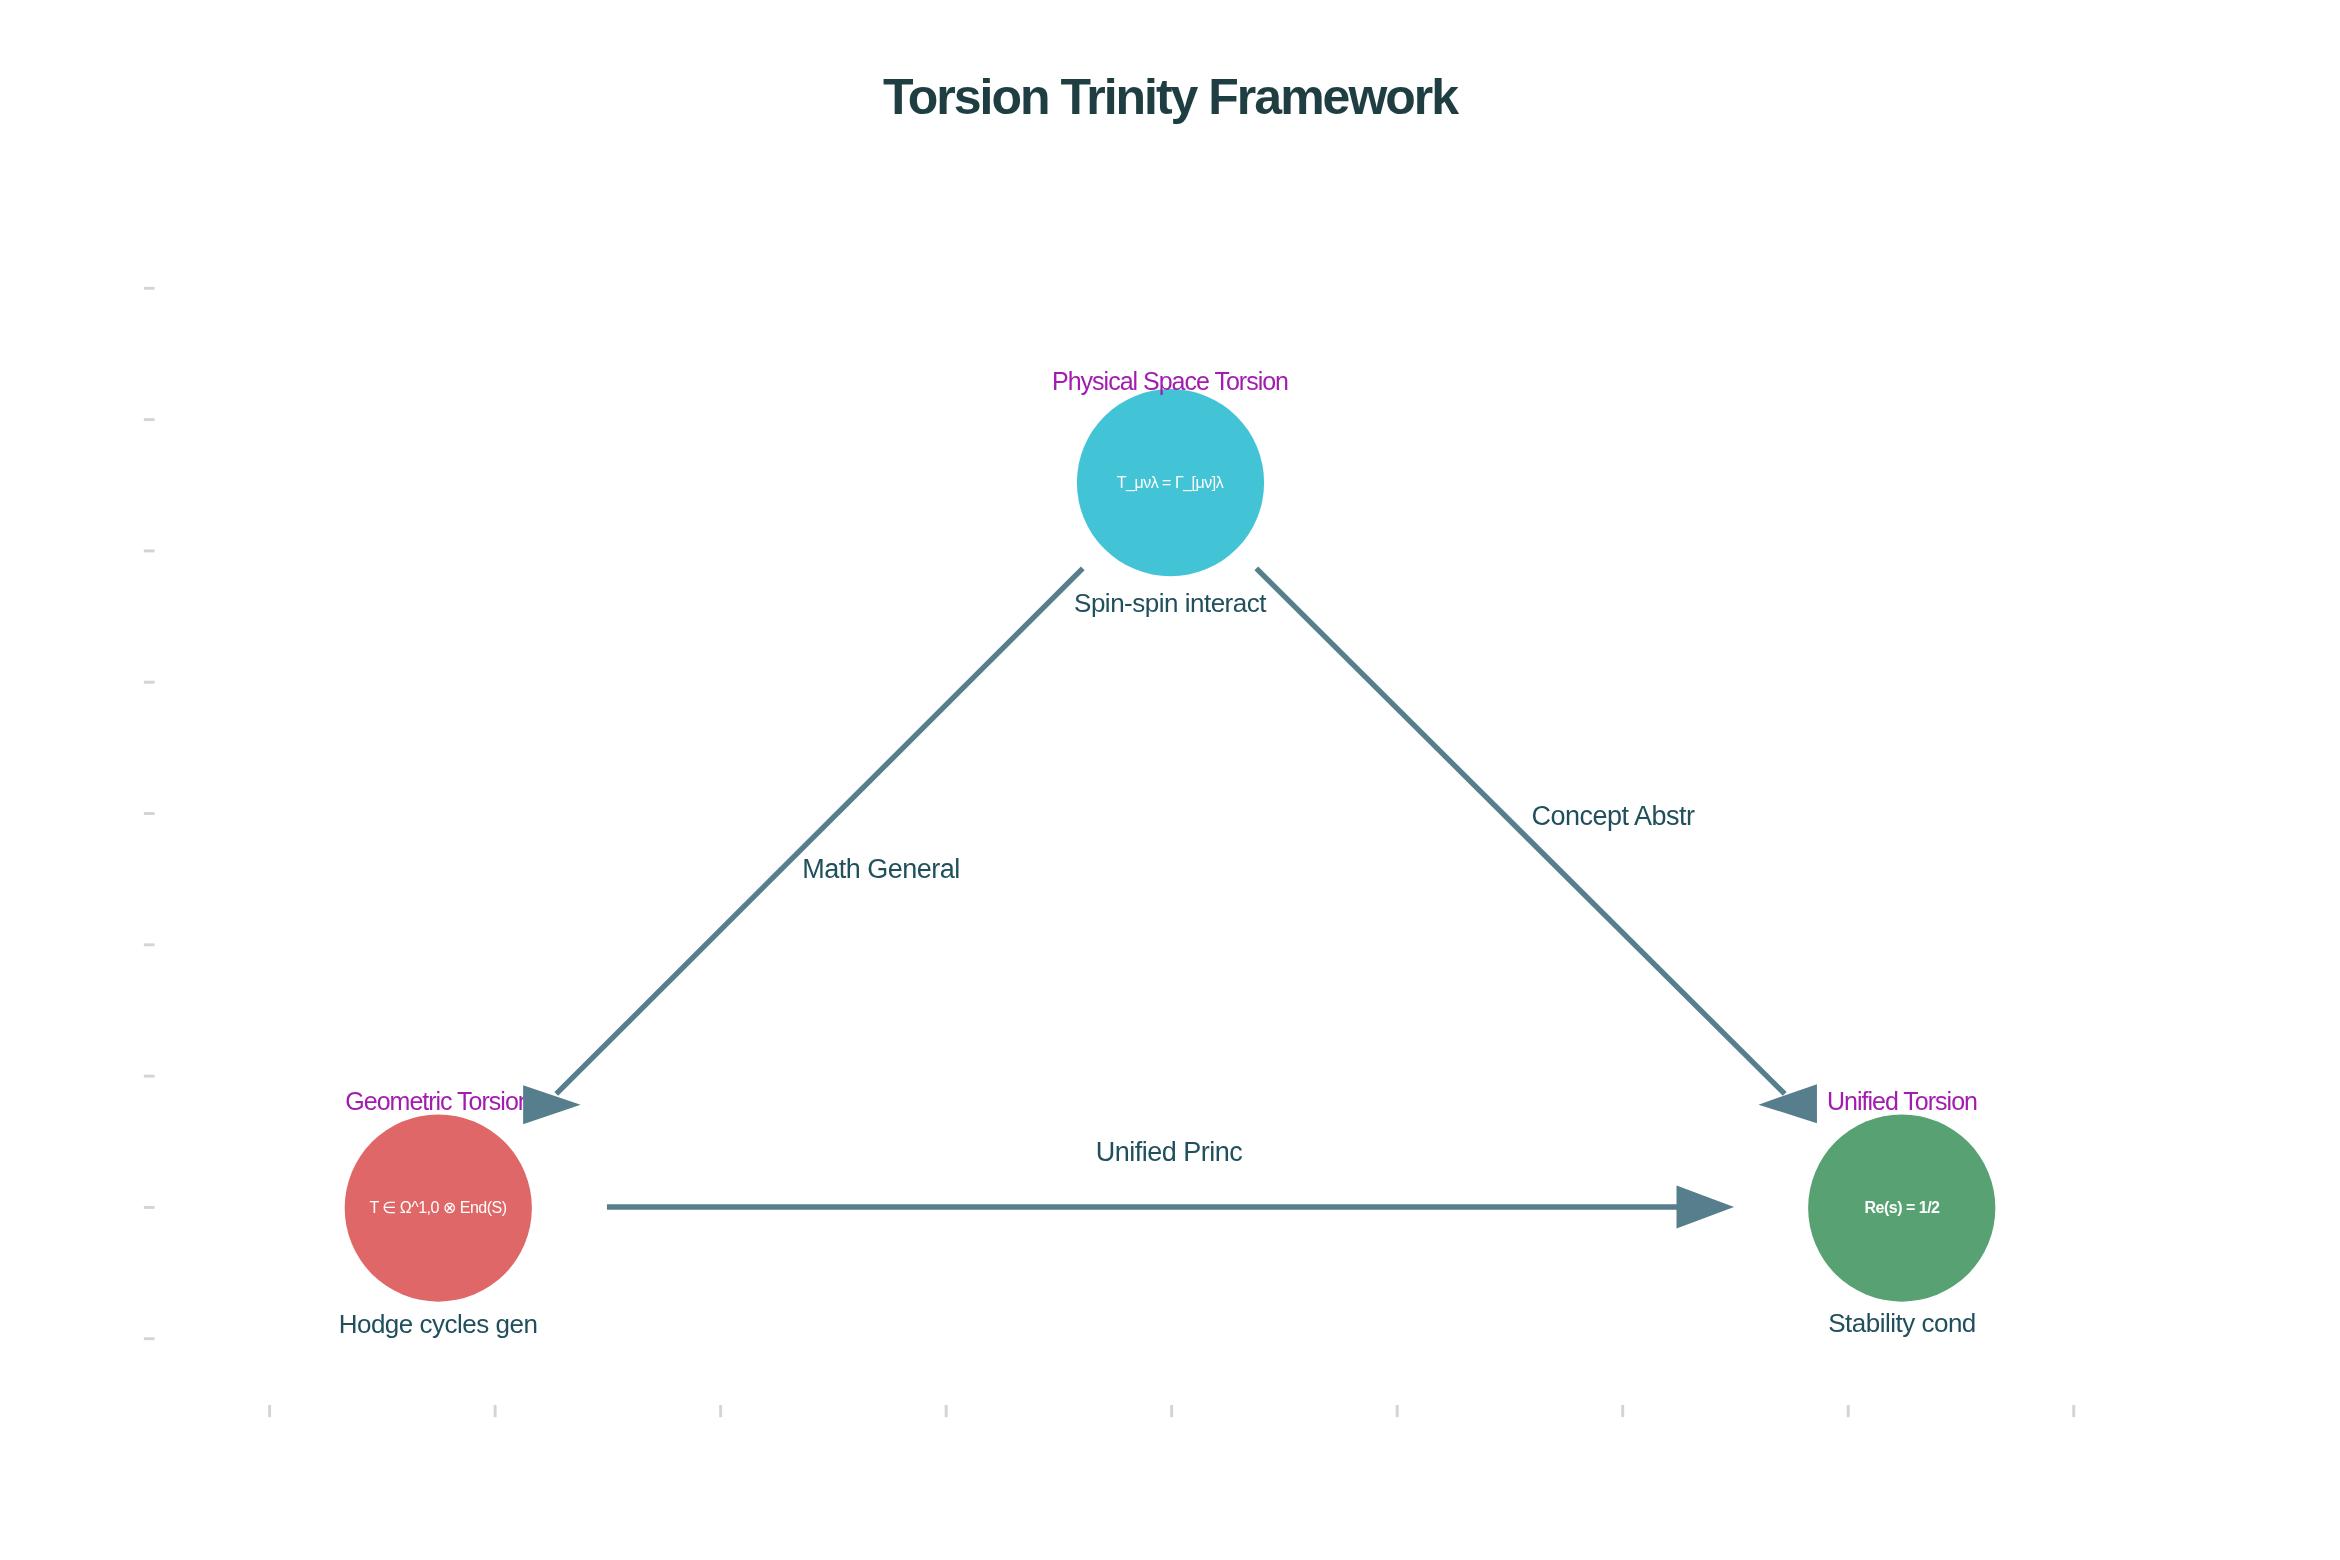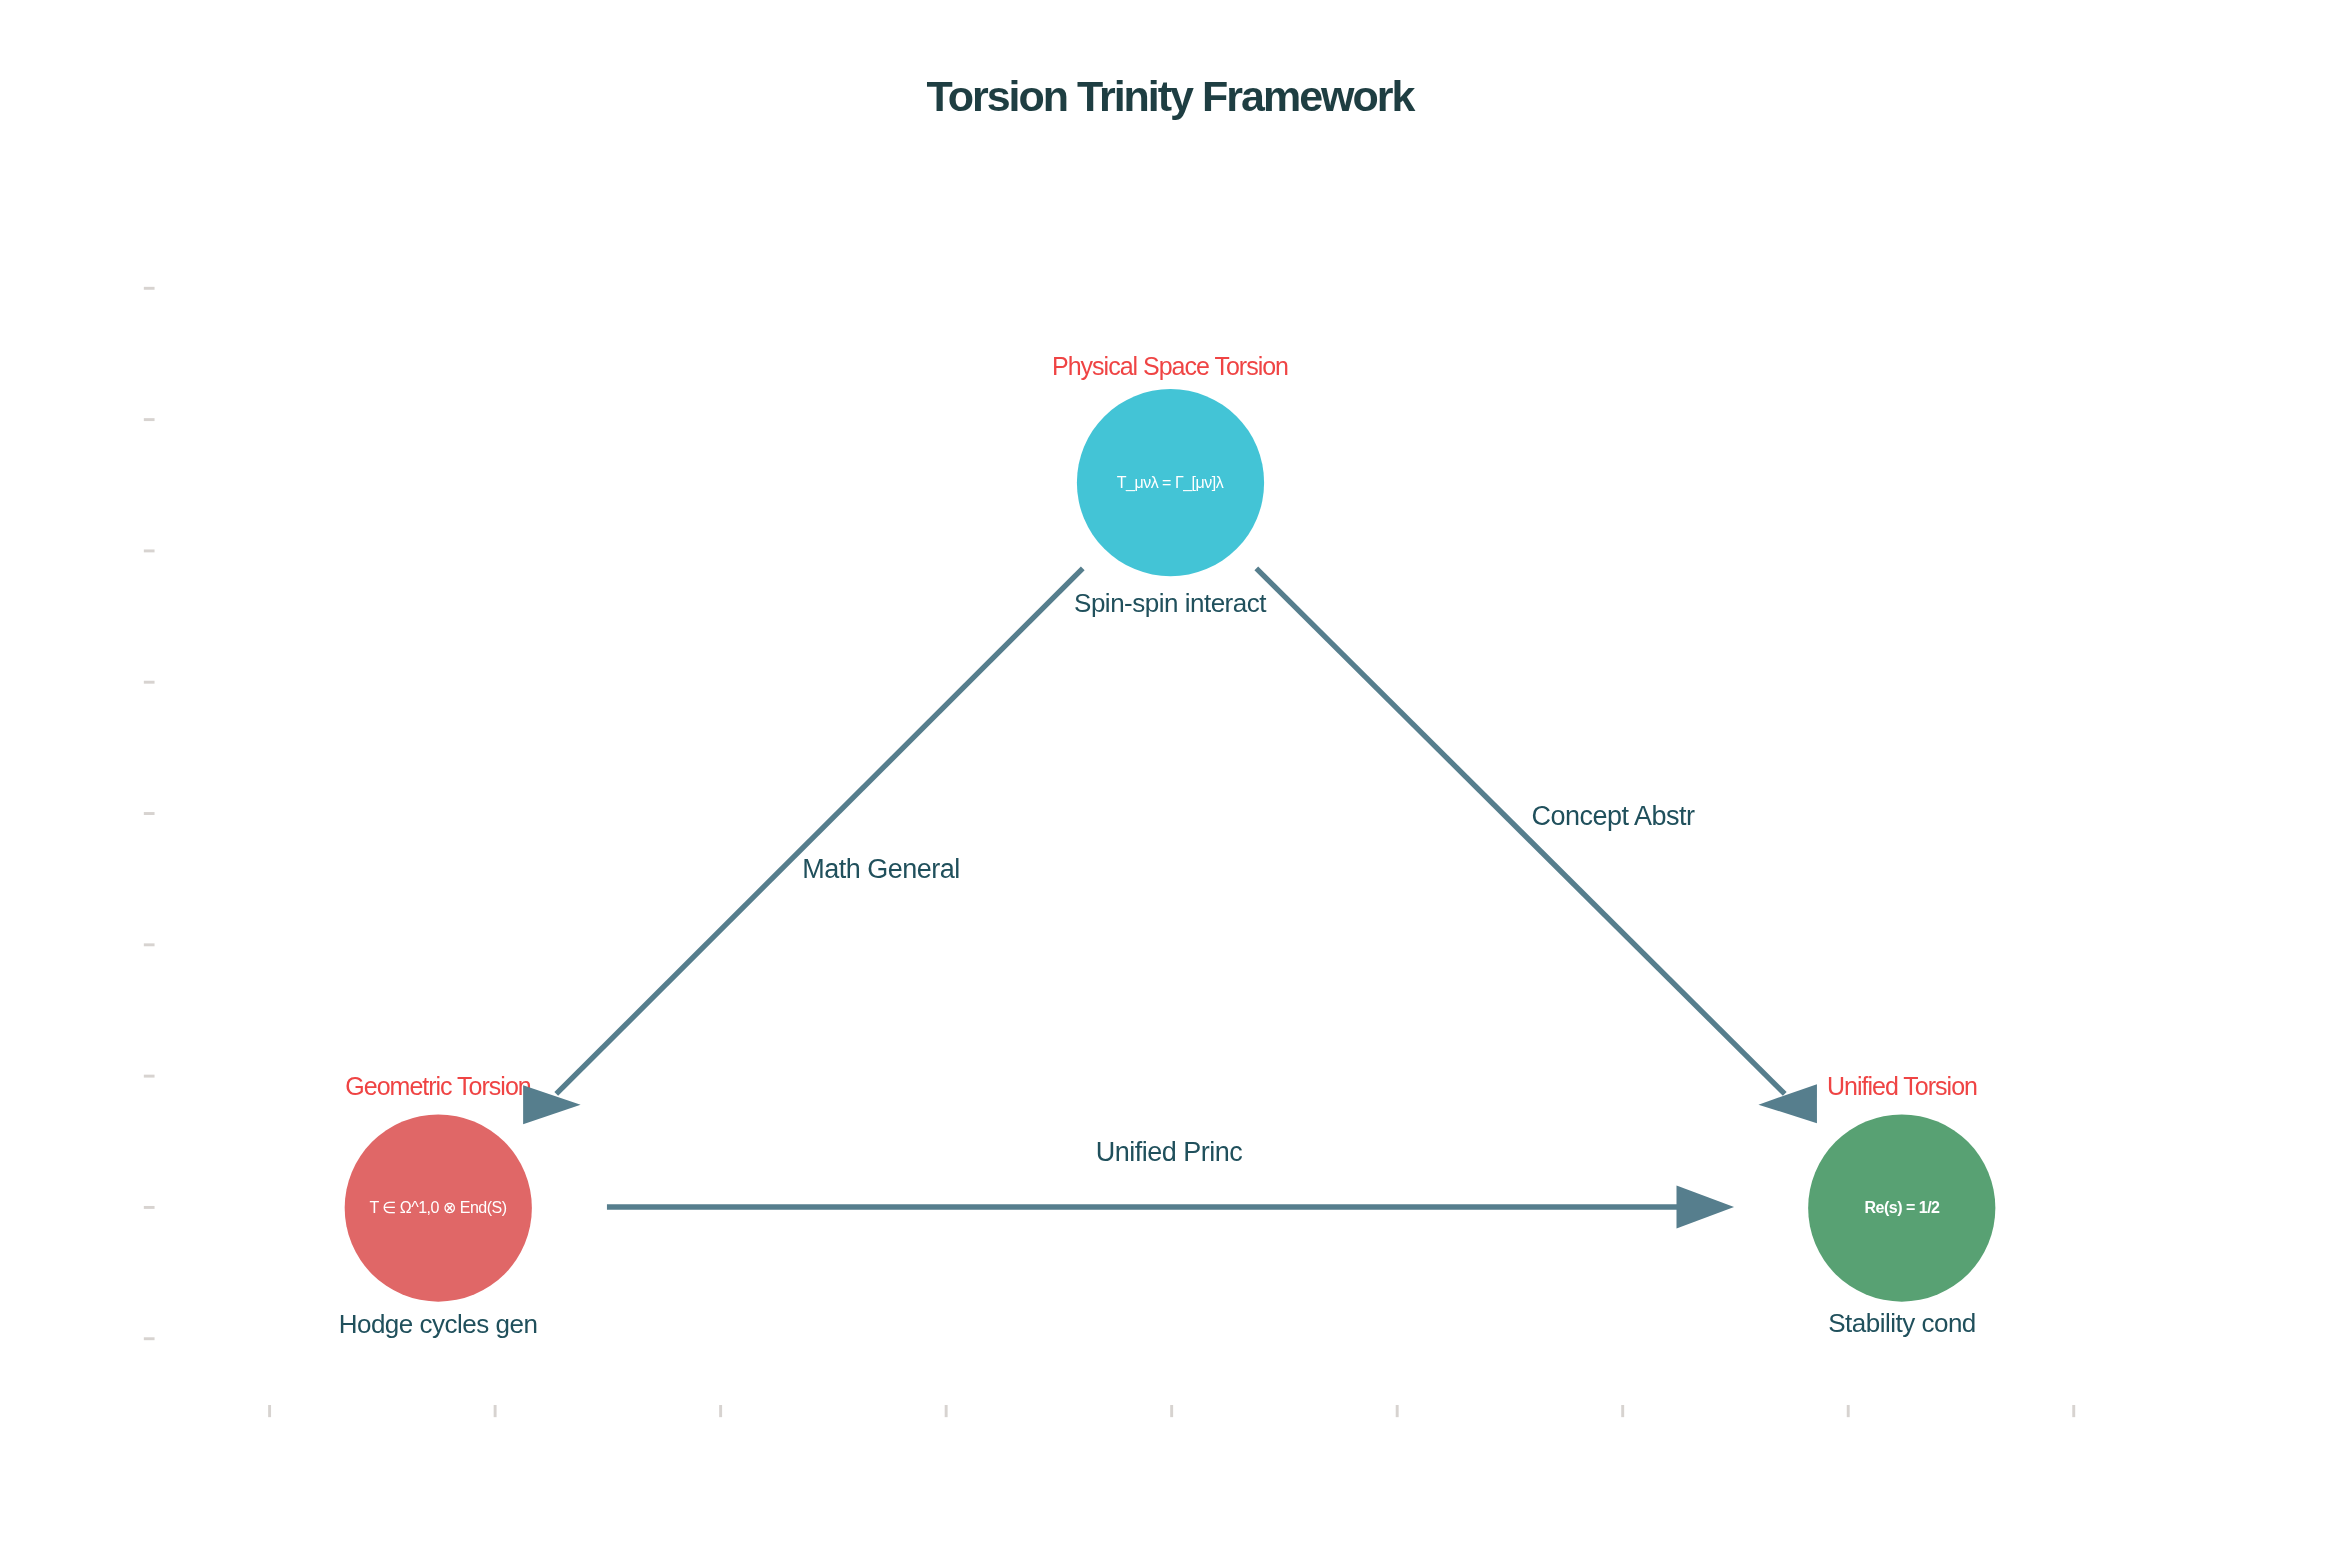--- a/index.html
+++ b/index.html
@@ -3,22 +3,22 @@
 <meta charset="utf-8">
 <style>
   html,body{margin:0;padding:0;background:#ffffff;}
   #canvas{position:relative;width:2341px;height:1560px;background:#ffffff;overflow:hidden;
           font-family:"Liberation Sans",sans-serif;}
   svg{position:absolute;left:0;top:0;}
   #base-layer{z-index:1;}
   #text-layer{position:absolute;left:0;top:0;width:100%;height:100%;z-index:2;}
   #arrow-layer{z-index:3;}
   .txt{position:absolute;transform:translate(-50%,-50%);white-space:nowrap;line-height:1.1;}
-  .fig-title{font-size:43px;font-weight:bold;letter-spacing:-2px;color:#1e3e42;}
-  .node-title{font-size:25px;letter-spacing:-1px;color:#ef4444;}
+  .fig-title{font-size:50px;font-weight:bold;letter-spacing:-2px;color:#1e3e42;}
+  .node-title{font-size:25px;letter-spacing:-1px;color:#a21caf;margin-top:15px;}
   .formula{font-size:16px;letter-spacing:-0.5px;color:#ffffff;}
   .sublabel{font-size:26px;letter-spacing:-0.5px;color:#20505c;}
   .edge-label{font-size:27px;letter-spacing:-0.5px;color:#20505c;}
 </style>
 </head>
 <body>
 
 <div id="canvas">
 
   <svg id="base-layer" width="2341" height="1560" viewBox="0 0 2400 1600">

